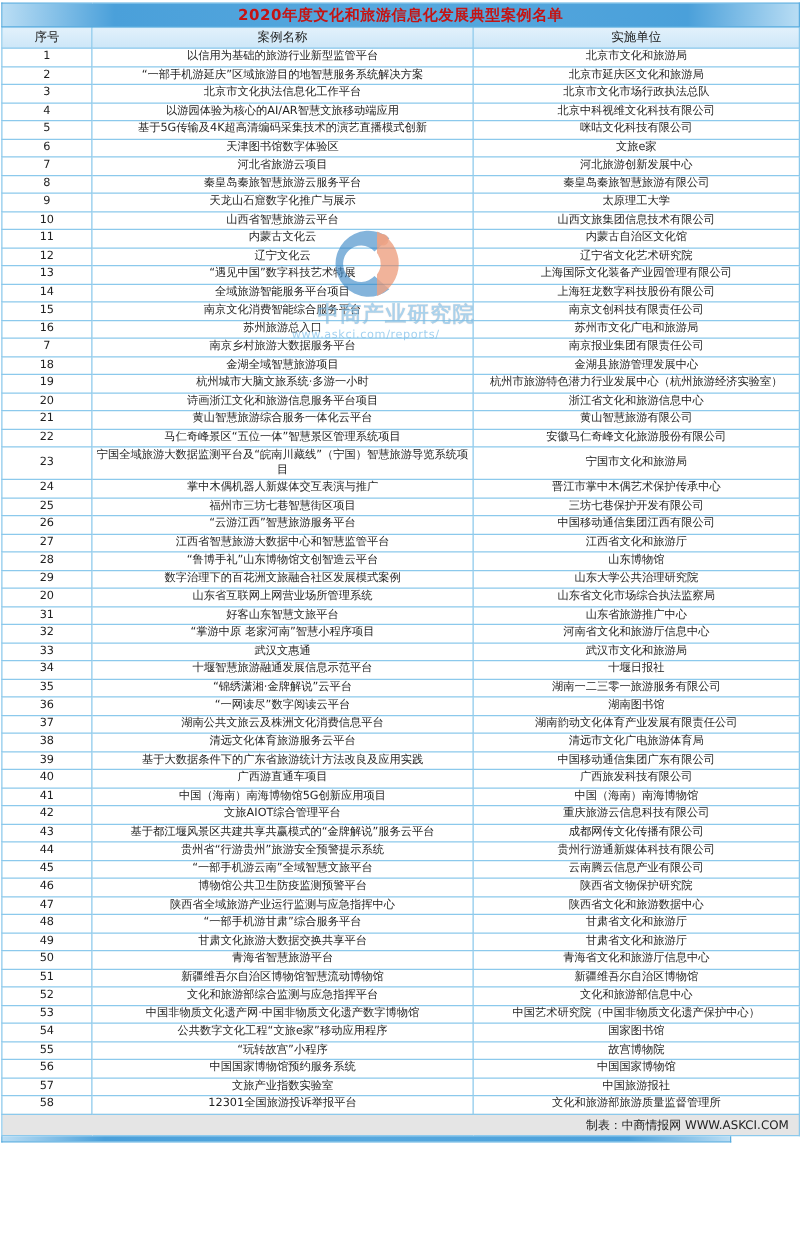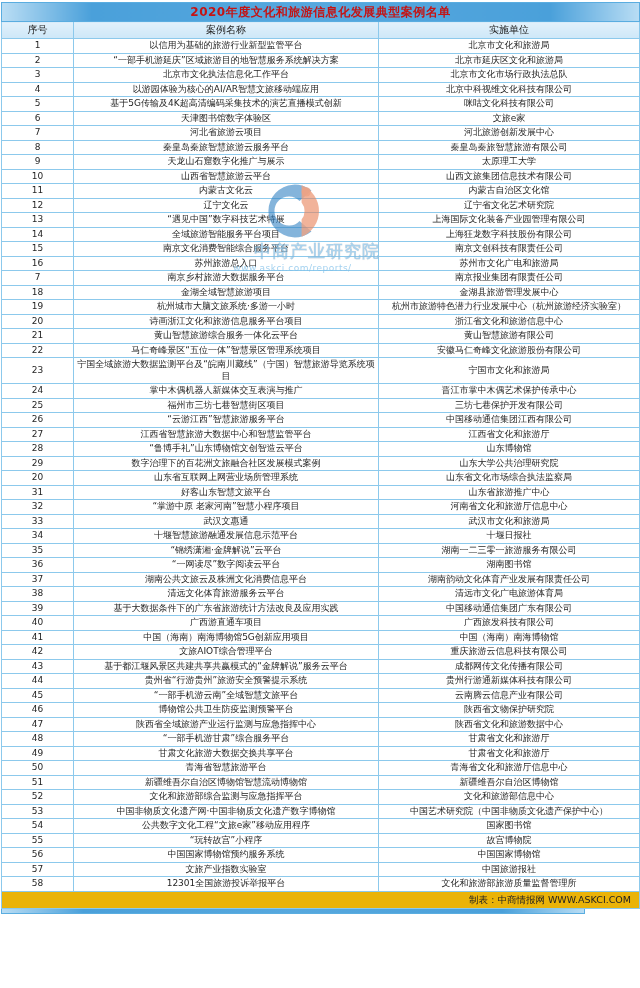--- a/index.html
+++ b/index.html
@@ -26,21 +26,21 @@
     height: 17px;
     border: 1px solid #8cc9ec;
   }
   tbody td {
     background: #ffffff; color: #1f1f1f; font-size: 9px;
     text-align: center; height: 14px; line-height: 11.5px;
     padding: 1px 3px; border: 1px solid #8cc9ec;
     word-break: break-all; overflow: hidden;
   }
   tfoot td {
-    background: #eab308; color: #222; font-size: 9.5px;
+    background: #e5e5e5; color: #222; font-size: 9.5px;
     text-align: right; height: 15px; padding: 2px 8px 1px 3px;
     border: 1px solid #8cc9ec; border-top: 1px solid #5aade0;
   }
   .bottom-strip {
     height: 5px;
     background: linear-gradient(90deg, #b9ddf4 0%, #4aa0da 14%, #56a8de 50%, #4aa0da 86%, #b9ddf4 100%);
     border: 1px solid #5aade0; border-top: none;
   }
   
   .watermark {

